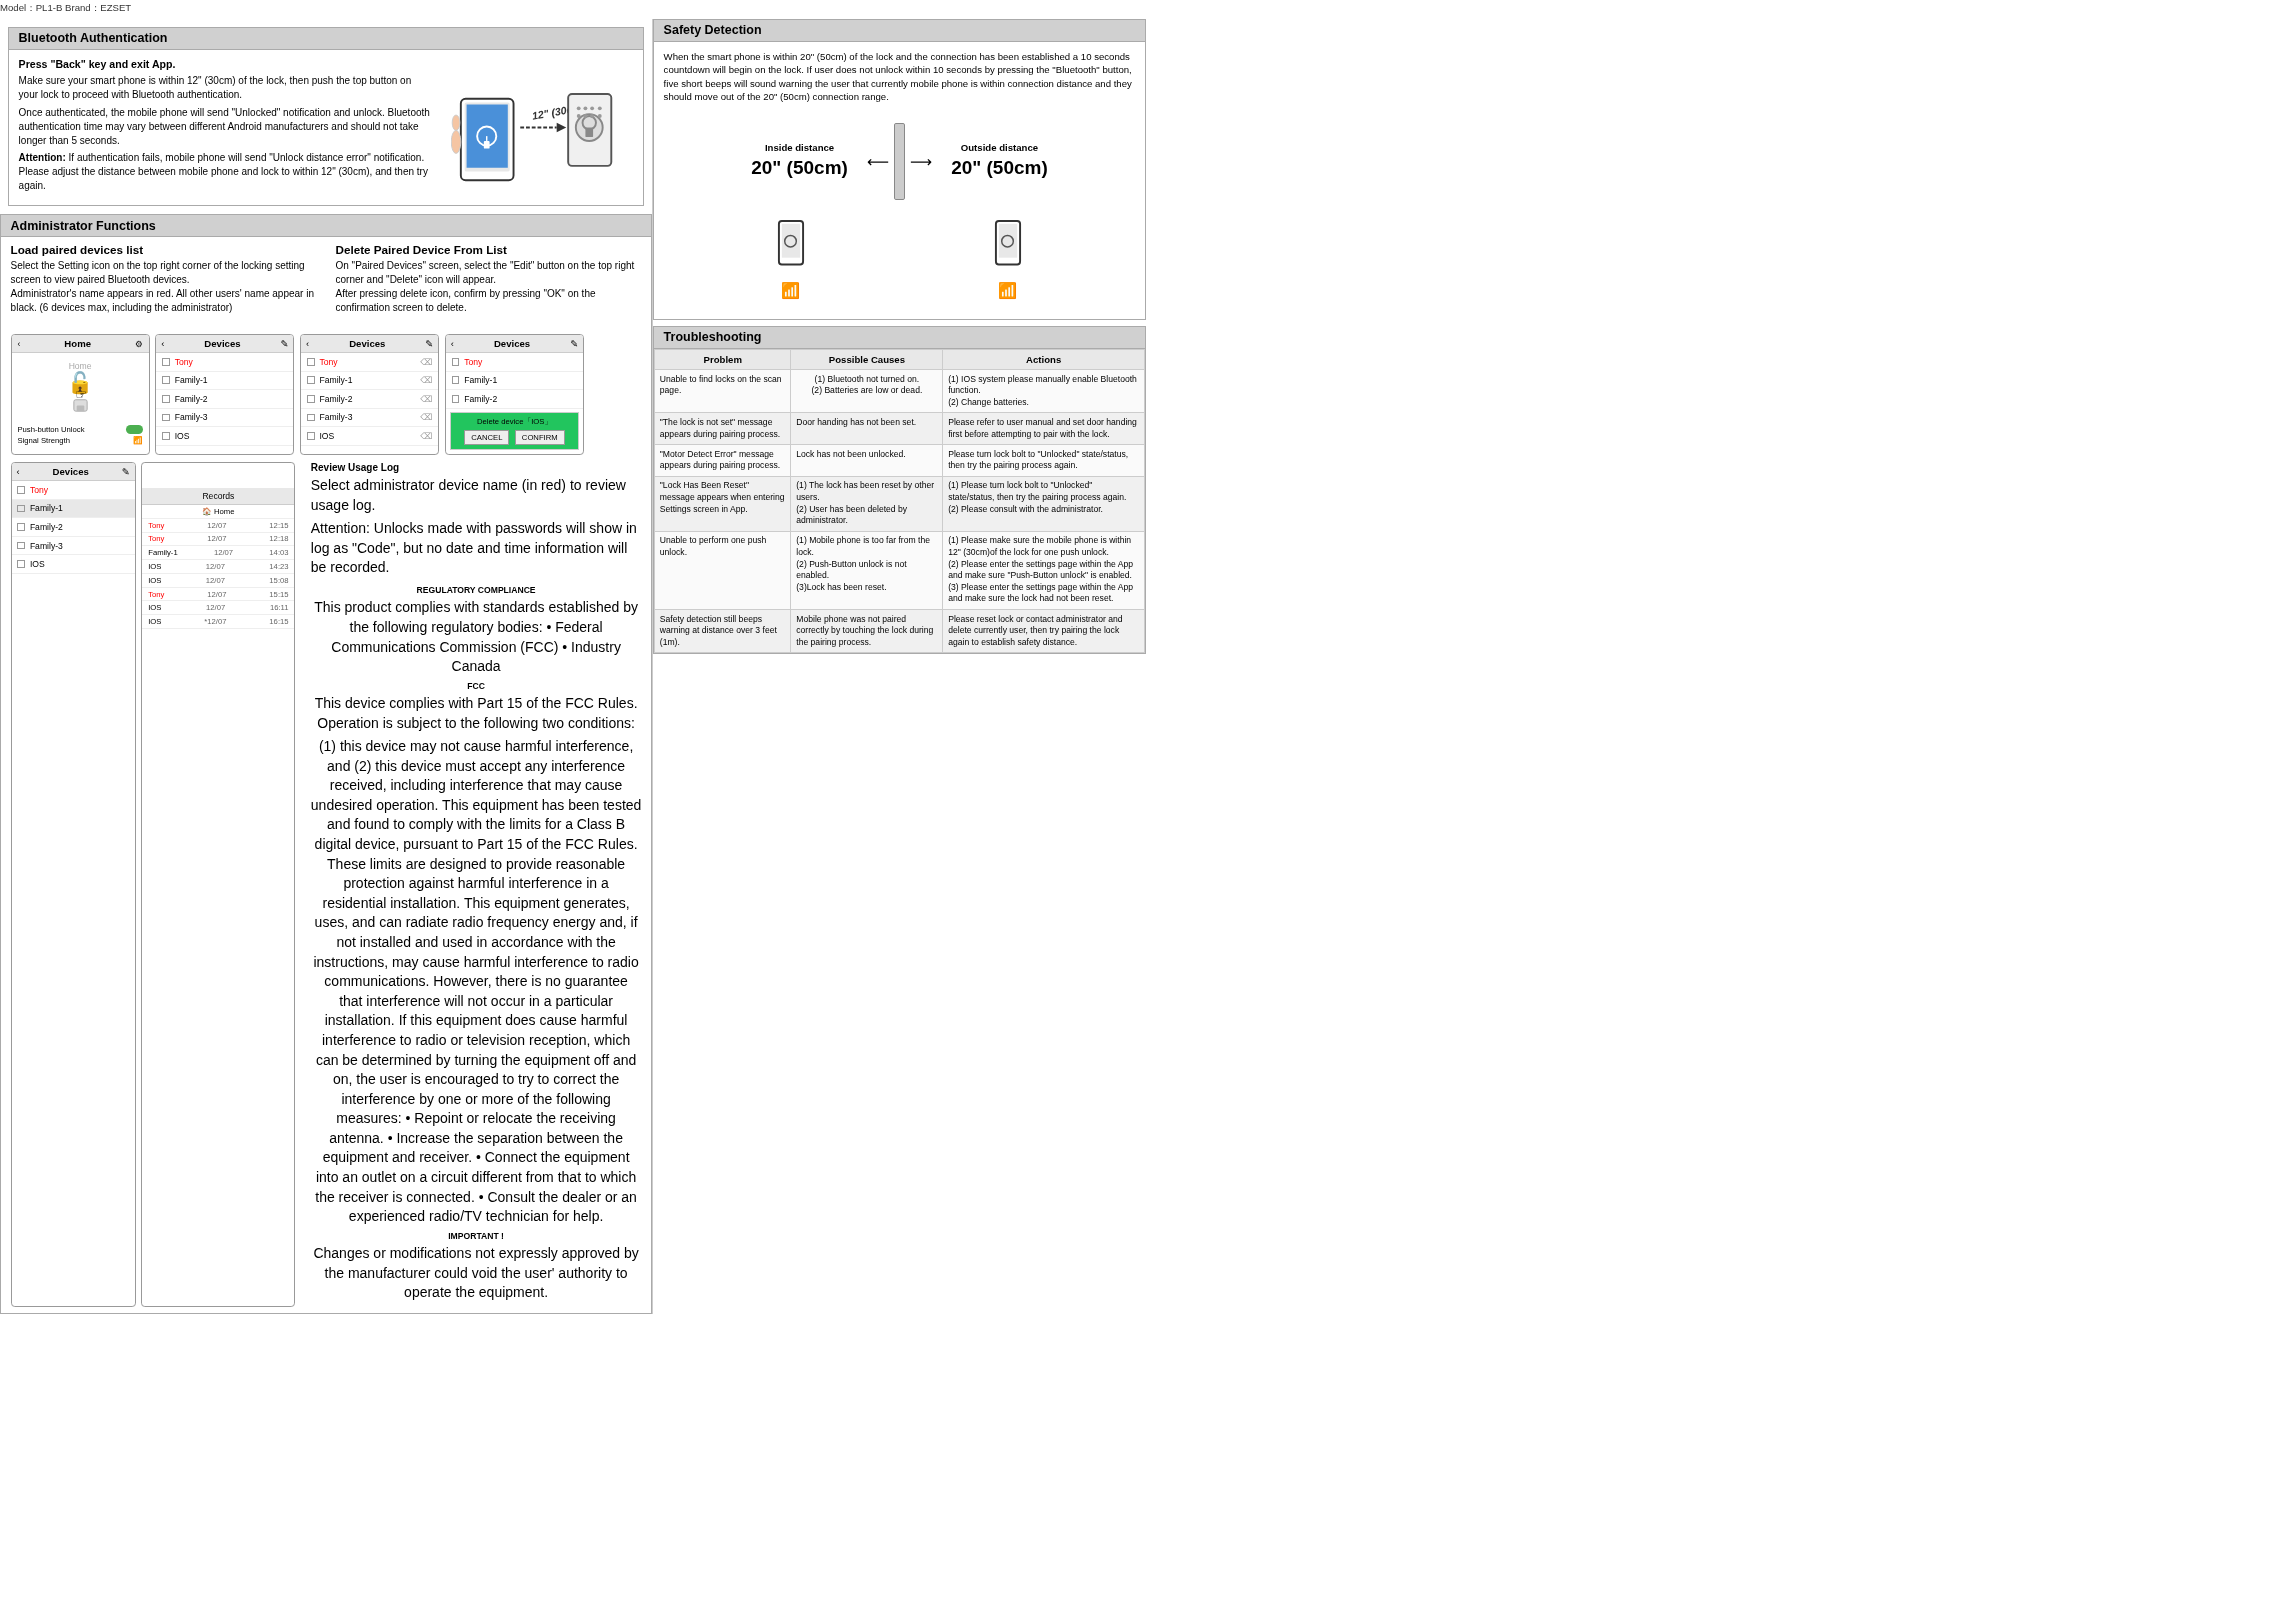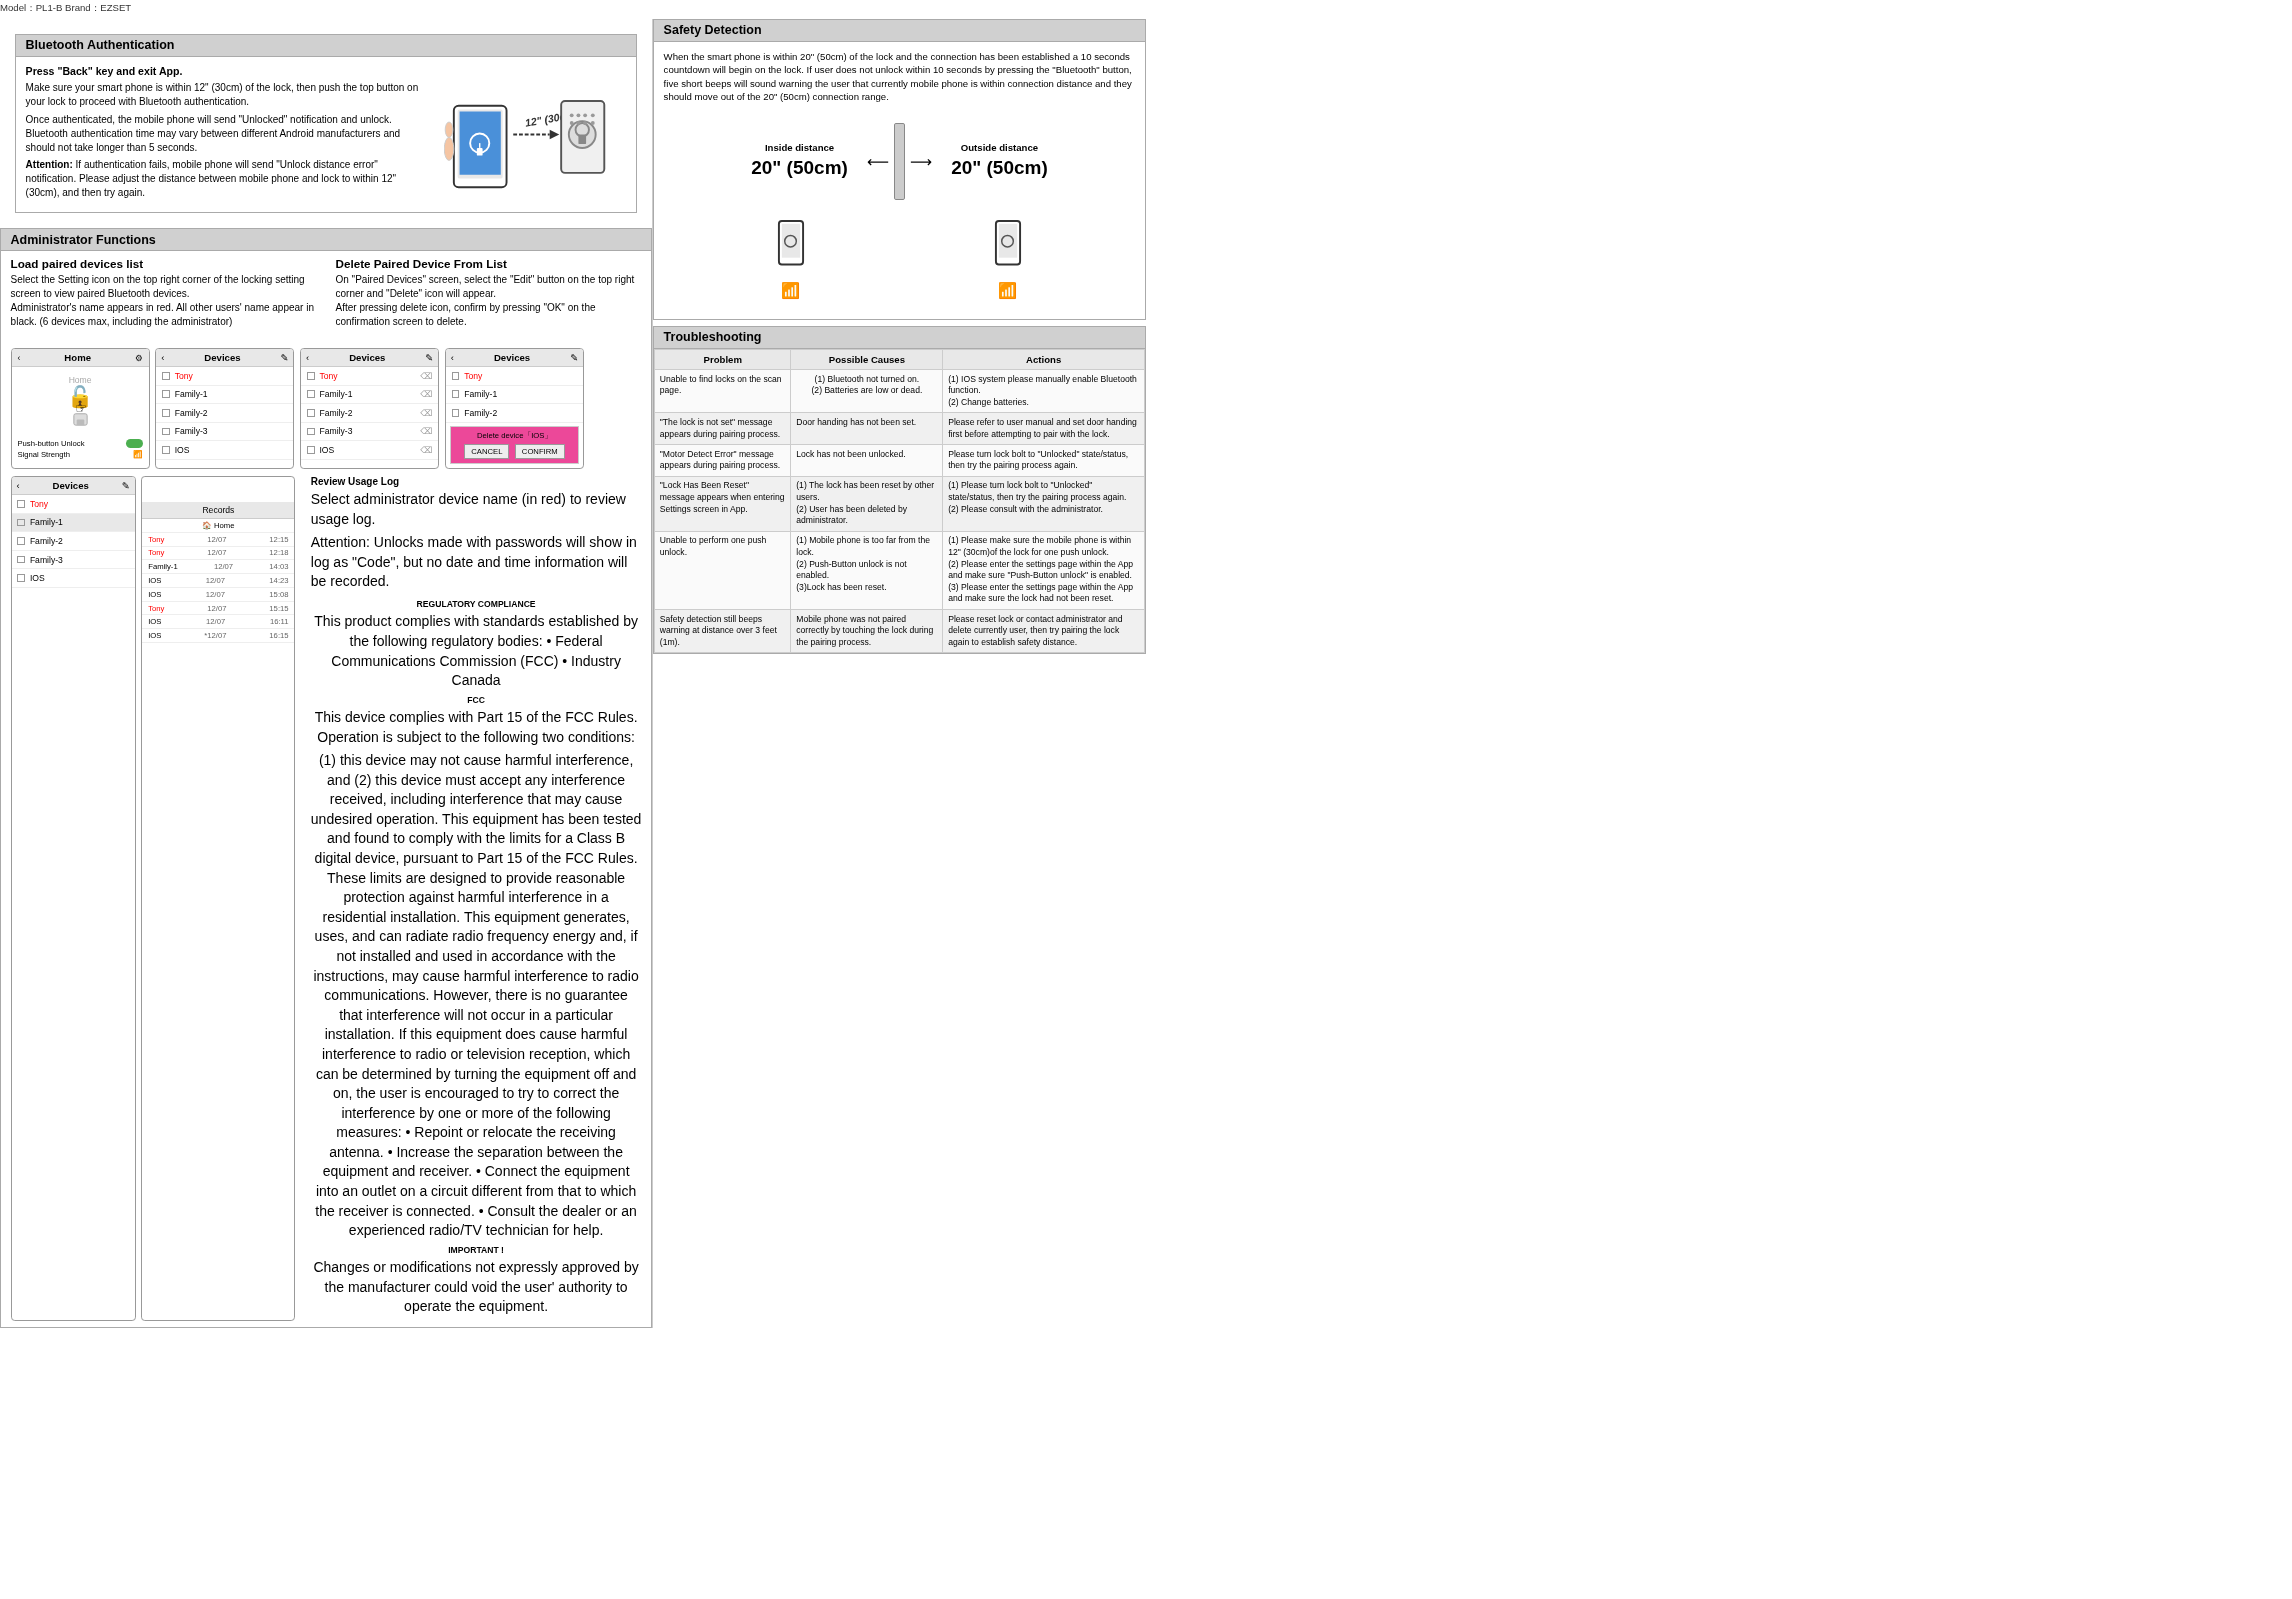--- a/index.html
+++ b/index.html
@@ -36,21 +36,21 @@
       border-bottom: 1px solid #aaa;
     }
 
     .section-content {
       padding: 7.7px 9.6px;
     }
 
     
     .bt-auth {
       border: 1px solid #aaa;
-      margin: 15px;
+      margin: 8px;
     }
     .bt-auth-inner {
       display: flex;
       gap: 9.6px;
     }
     .bt-auth-text {
       flex: 1;
       font-size: 10px;
     }
     .bt-auth-text h3 {
@@ -359,21 +359,21 @@
     
     .model-line {
       font-size: 9.6px;
       padding: 1.9px 0 3.8px 0;
       color: #333;
     }
 
     
     .delete-dialog {
       border: 1px solid #ccc;
-      background: #ec4899;
+      background: #22c55e;
       margin: 3.8px;
       padding: 3.8px;
       font-size: 7.7px;
       text-align: center;
     }
     .delete-dialog-buttons {
       display: flex;
       gap: 5.8px;
       justify-content: center;
       margin-top: 2.9px;

